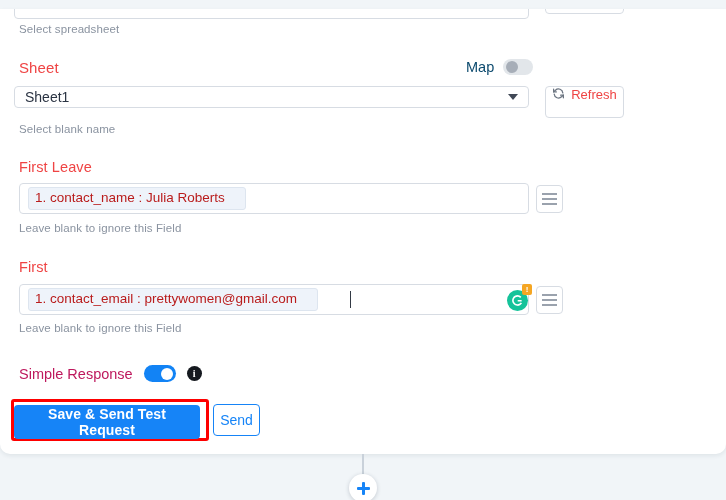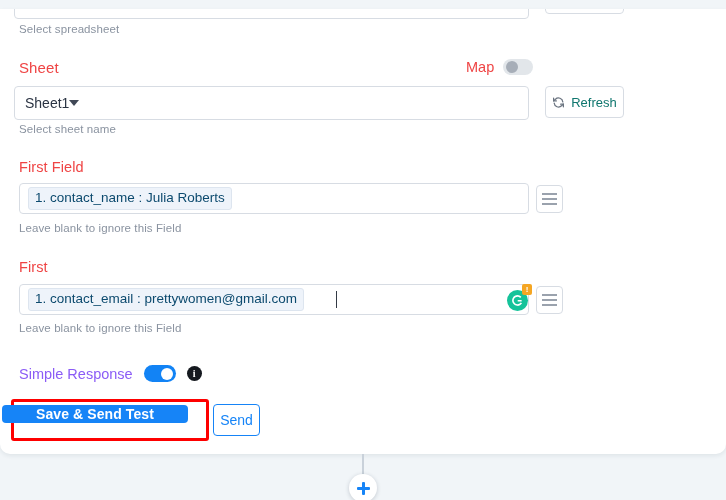--- a/index.html
+++ b/index.html
@@ -104,21 +104,21 @@
   .map-wrap {
     position: absolute;
     left: 466px;
     top: 50px;
     display: flex;
     align-items: center;
     gap: 9px;
   }
   .map-text {
     font-size: 14.5px;
-    color: #ef4444;
+    color: #0c4a6e;
     text-align: right;
   }
 
   .toggle {
     position: relative;
     width: 30px;
     height: 16px;
     border-radius: 8px;
     background: #e2e6ea;
     flex: none;
@@ -146,47 +146,47 @@
     width: 12px;
     height: 12px;
   }
 
   .sheet-select {
     position: absolute;
     left: 14px;
     top: 77px;
     width: 515px;
     height: 20px;
-    padding: 16px 10px;
+    padding: 10px 10px;
     font-size: 14px;
     color: #2b3443;
-    justify-content: flex-start;
+    justify-content: space-between;
   }
   .caret {
     width: 0; height: 0;
     border-left: 5px solid transparent;
     border-right: 5px solid transparent;
     border-top: 6px solid #404856;
   }
   .refresh-btn {
     position: absolute;
     left: 545px;
     top: 77px;
     width: 79px;
     height: 32px;
     border: 1px solid #d7dce3;
     border-radius: 4px;
     background: #fff;
     box-sizing: border-box;
     display: flex;
-    align-items: center;
+    align-items: flex-start;
     justify-content: center;
     gap: 6px;
     font-size: 13px;
-    color: #0f766e;
+    color: #ef4444;
   }
   .refresh-icon { display:block; }
   .helper-sheet { position: absolute; left: 19px; top: 114px; }
 
   
   .fn-label { position: absolute; left: 19px; top: 150px; }
   .fn-input {
     position: absolute;
     left: 19px;
     top: 174px;
@@ -194,23 +194,23 @@
     height: 31px;
     padding-left: 8px;
     box-sizing: border-box;
   }
   .chip {
     display: inline-flex;
     align-items: center;
     background: #eef3fa;
     border: 1px solid #dde5ef;
     border-radius: 3px;
-    padding: 2px 6px 3px 6px;
+    padding: 2px 20px 3px 6px;
     font-size: 13.5px;
-    color: #0c4a6e;
+    color: #b91c1c;
     white-space: nowrap;
     line-height: 1.15;
   }
   .hamburger-btn {
     position: absolute;
     width: 27px;
     height: 28px;
     border: 1px solid #d7dce3;
     border-radius: 4px;
     background: #fff;
@@ -284,21 +284,21 @@
 
   
   .sr-row {
     position: absolute;
     left: 19px;
     top: 356px;
     display: flex;
     align-items: center;
     gap: 11px;
   }
-  .sr-text { font-size: 14.5px; color: #8b5cf6; }
+  .sr-text { font-size: 14.5px; color: #be185d; }
   .info-icon {
     width: 15px;
     height: 15px;
     border-radius: 50%;
     background: #15191f;
     color: #fff;
     font-size: 10px;
     font-weight: bold;
     line-height: 15px;
     text-align: center;
@@ -311,24 +311,24 @@
     left: 11px;
     top: 390px;
     width: 198px;
     height: 42px;
     border: 3px solid #fe0000;
     border-radius: 3px;
     box-sizing: border-box;
   }
   .btn-primary {
     position: absolute;
-    left: 2px;
+    left: 14px;
     top: 396px;
     width: 186px;
-    height: 18px;
+    height: 34px;
     background: #1684f7;
     border: none;
     border-radius: 4px;
     color: #fff;
     font-size: 14px;
     font-weight: bold;
     font-family: "Liberation Sans", sans-serif;
     letter-spacing: .1px;
     cursor: pointer;
   }
@@ -408,23 +408,23 @@
 
     <div class="refresh-btn">
       <svg class="refresh-icon" width="13" height="13" viewBox="0 0 24 24" fill="none" stroke="#6b7480" stroke-width="2.4" stroke-linecap="round">
         <path d="M20 11a8 8 0 0 0-13.6-5L3 9"></path>
         <path d="M3 4v5h5"></path>
         <path d="M4 13a8 8 0 0 0 13.6 5L21 15"></path>
         <path d="M21 20v-5h-5"></path>
       </svg>
       <span>Refresh</span>
     </div>
-    <div class="helper helper-sheet">Select sheet name</div>
-
-    <div class="field-label fn-label">First Field</div>
+    <div class="helper helper-sheet">Select blank name</div>
+
+    <div class="field-label fn-label">First Leave</div>
     <div class="input-box fn-input">
       <span class="chip">1. contact_name : Julia Roberts</span>
     </div>
     <div class="hamburger-btn hb-fn">
       <i></i>
       <i></i>
       <i></i>
     </div>
     <div class="helper helper-fn">Leave blank to ignore this Field</div>
 

